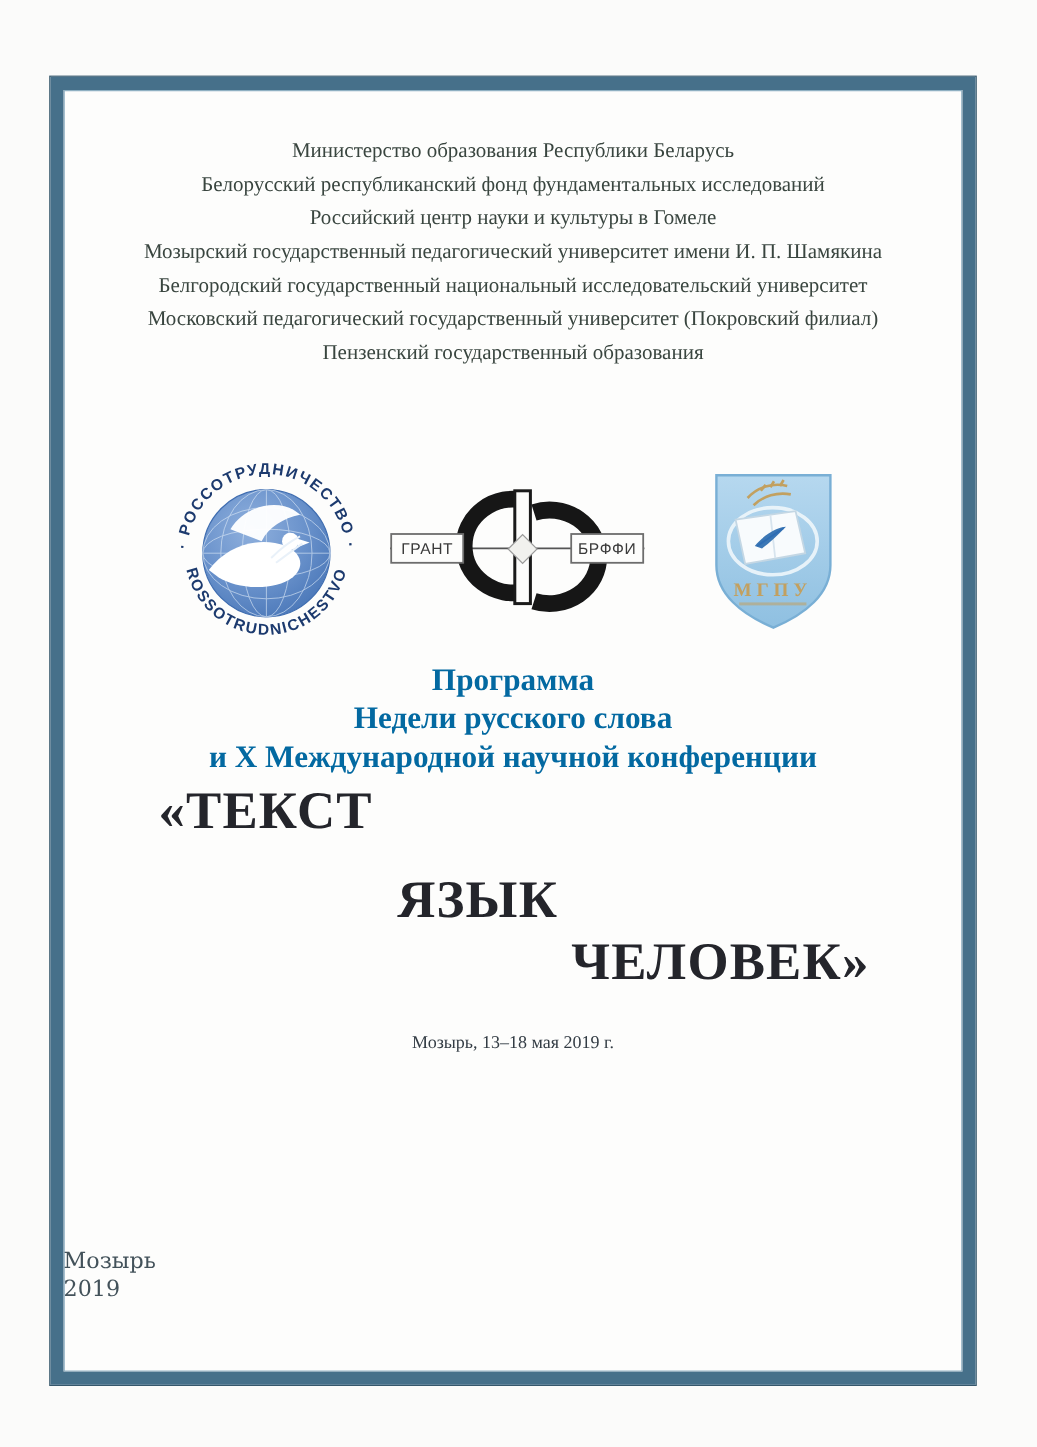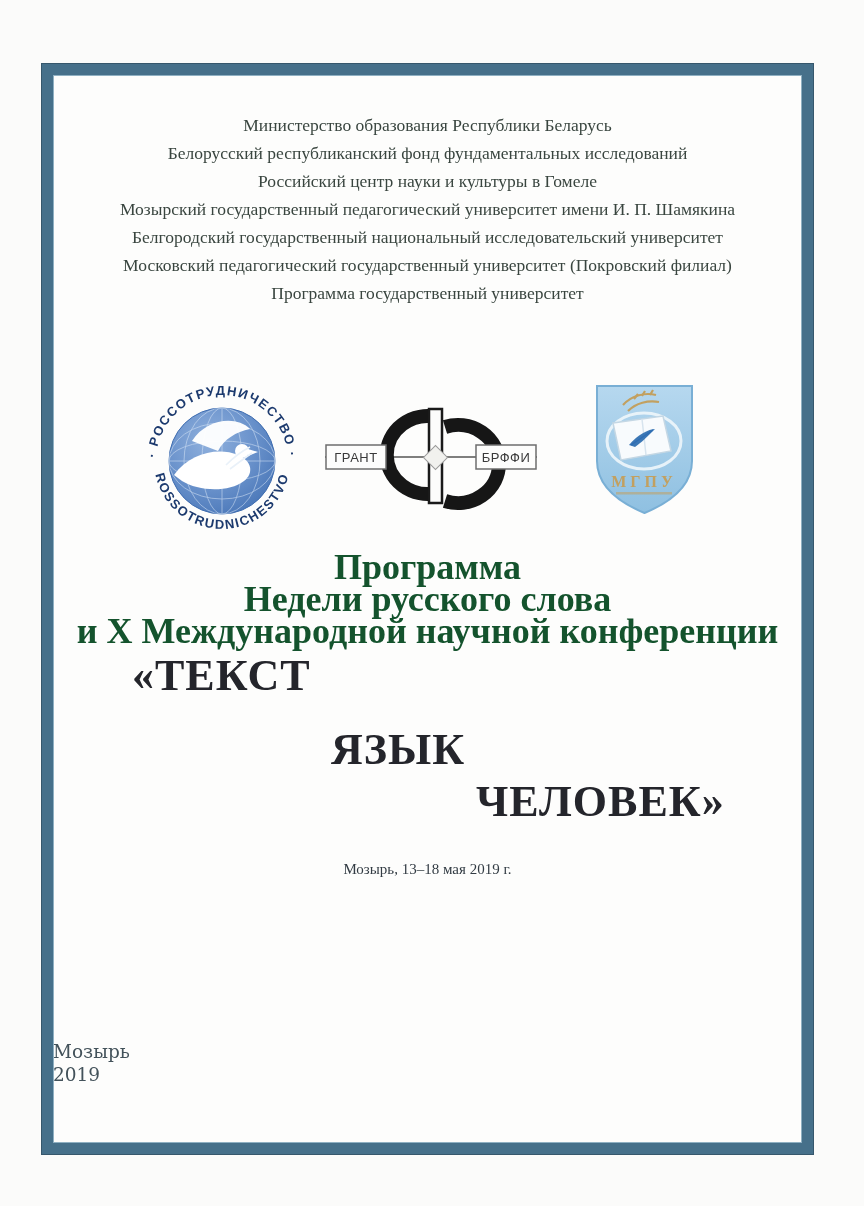--- a/index.html
+++ b/index.html
@@ -16,25 +16,25 @@
   }
   
   .header{position:absolute;left:0;right:0;top:40px;text-align:center;
     color:#39453f;font-size:17.5px;}
   .header p{margin:0 0 7px;line-height:21px;}
   .header p.narrow{max-width:470px;margin-left:auto;margin-right:auto;}
   
   .logo{position:absolute;}
   .logo-ross{left:89px;top:306px;width:160px;height:160px;}
   .logo-rffi{left:272px;top:330px;width:212px;height:100px;}
-  .logo-mgpu{left:539px;top:308px;width:105px;height:134px;text-align:right;}
+  .logo-mgpu{left:539px;top:318px;width:105px;height:134px;text-align:right;}
   svg{overflow:visible;display:block;}
   
   .title-block{position:absolute;left:0;right:0;top:476px;text-align:center;
-    color:#14532d;font-weight:bold;font-size:36px;line-height:32px;}
+    color:#0369a1;font-weight:bold;font-size:26px;line-height:32px;}
   .title-block p{margin:0;}
   
   .main-title{position:absolute;left:0;top:0;width:100%;}
   .mt{position:absolute;font-weight:bold;font-size:44px;line-height:44px;
     color:#24252b;letter-spacing:1px;white-space:nowrap;}
   .mt1{left:79px;top:579px;}
   .mt2{left:278px;top:653px;}
   .mt3{left:423px;top:705px;}
   
   .date-line{position:absolute;left:0;right:0;top:786px;margin:0;
@@ -58,21 +58,21 @@
 <div class="canvas">
   <div class="frame">
 
     <div class="header">
       <p>Министерство образования Республики Беларусь</p>
       <p>Белорусский республиканский фонд фундаментальных исследований</p>
       <p>Российский центр науки и культуры в Гомеле</p>
       <p>Мозырский государственный педагогический университет имени И. П. Шамякина</p>
       <p>Белгородский государственный национальный исследовательский университет</p>
       <p>Московский педагогический государственный университет (Покровский филиал)</p>
-      <p>Программа государственный университет</p>
+      <p>Пензенский государственный образования</p>
     </div>
 
     <div class="logo logo-ross">
       <svg width="160" height="160" viewBox="0 0 160 160">
         <defs>
           <radialGradient id="gg" cx="38%" cy="32%" r="75%">
             <stop offset="0%" stop-color="#8fb0dd"></stop>
             <stop offset="55%" stop-color="#6b93cc"></stop>
             <stop offset="100%" stop-color="#4a77b8"></stop>
           </radialGradient>

